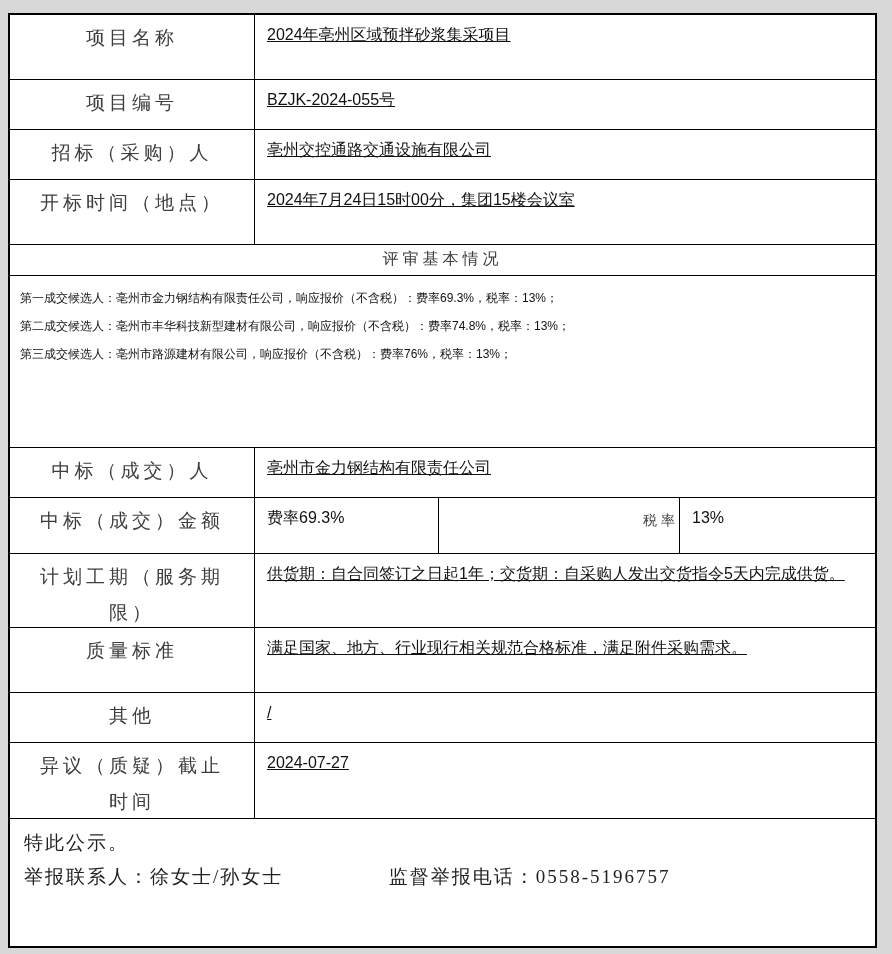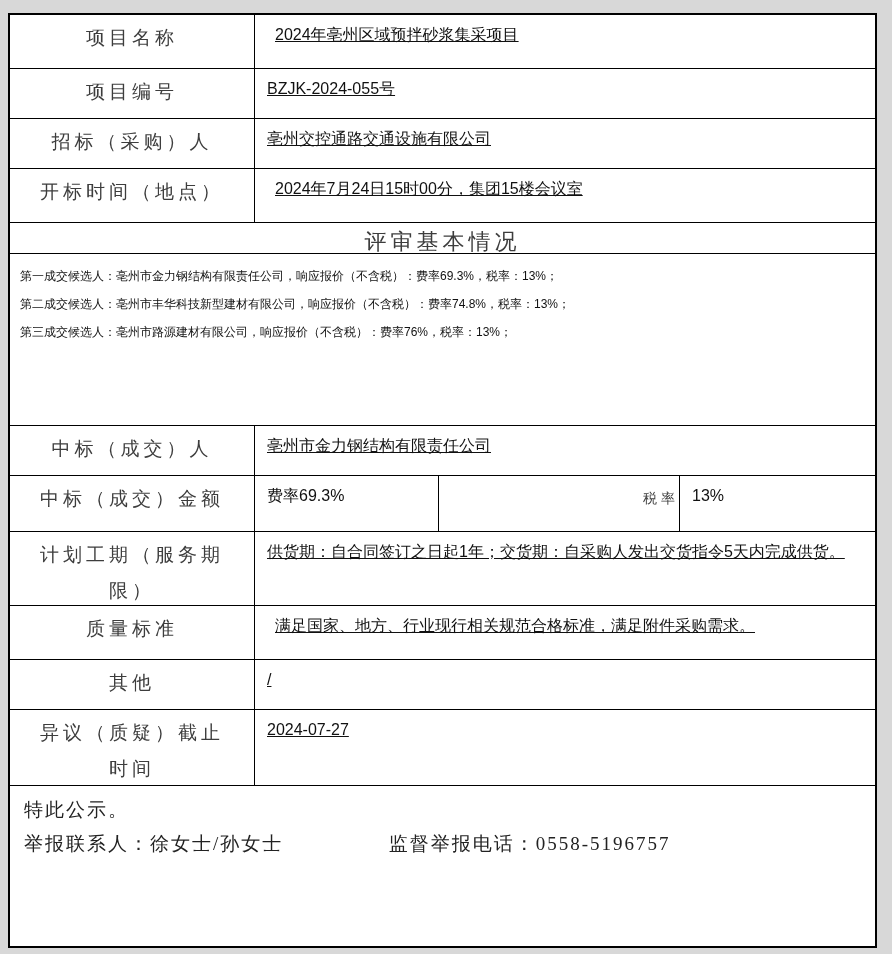--- a/index.html
+++ b/index.html
@@ -12,21 +12,21 @@
     font-family:"Liberation Sans","DejaVu Sans",sans-serif;
   }
   .doc-table {
     position:absolute; left:8px; top:13px;
     width:869px; height:935px;
     background:#ffffff;
     border:2px solid #000000;
     display:flex; flex-direction:column;
   }
   .row { display:flex; border-bottom:1px solid #000000; }
-  .h50 { height:50px; } .h49 { height:54px;gap:8px; } .h31 { height:31px; }
+  .h50 { height:50px; } .h49 { height:65px; } .h31 { height:31px; }
   .h172 { height:172px; } .h56 { height:56px; } .h74 { height:74px; }
   .h76 { height:76px; }
   .row-footer { flex:1; border-bottom:none; }
 
   .cell-label {
     width:245px; flex:0 0 245px;
     border-right:1px solid #000000;
     text-align:center;
     font-family:"Liberation Serif","DejaVu Serif",serif;
     font-size:19px; letter-spacing:4px; line-height:36px;
@@ -37,21 +37,21 @@
     flex:1 1 auto;
     padding:9px 12px 0;
     font-size:16px; line-height:21px;
     color:#111111;
     text-decoration:underline;
   }
   .cell-header {
     flex:1 1 auto;
     text-align:center;
     font-family:"Liberation Serif","DejaVu Serif",serif;
-    font-size:22px; letter-spacing:4px;
+    font-size:16px; letter-spacing:4px;
     color:#3d3d3d;
     padding-top:4px;
   }
   .cell-candidates {
     flex:1 1 auto;
     padding:8px 10px 0;
     font-size:12px; line-height:28px;
     color:#111111;
   }
   .cell-sub {

